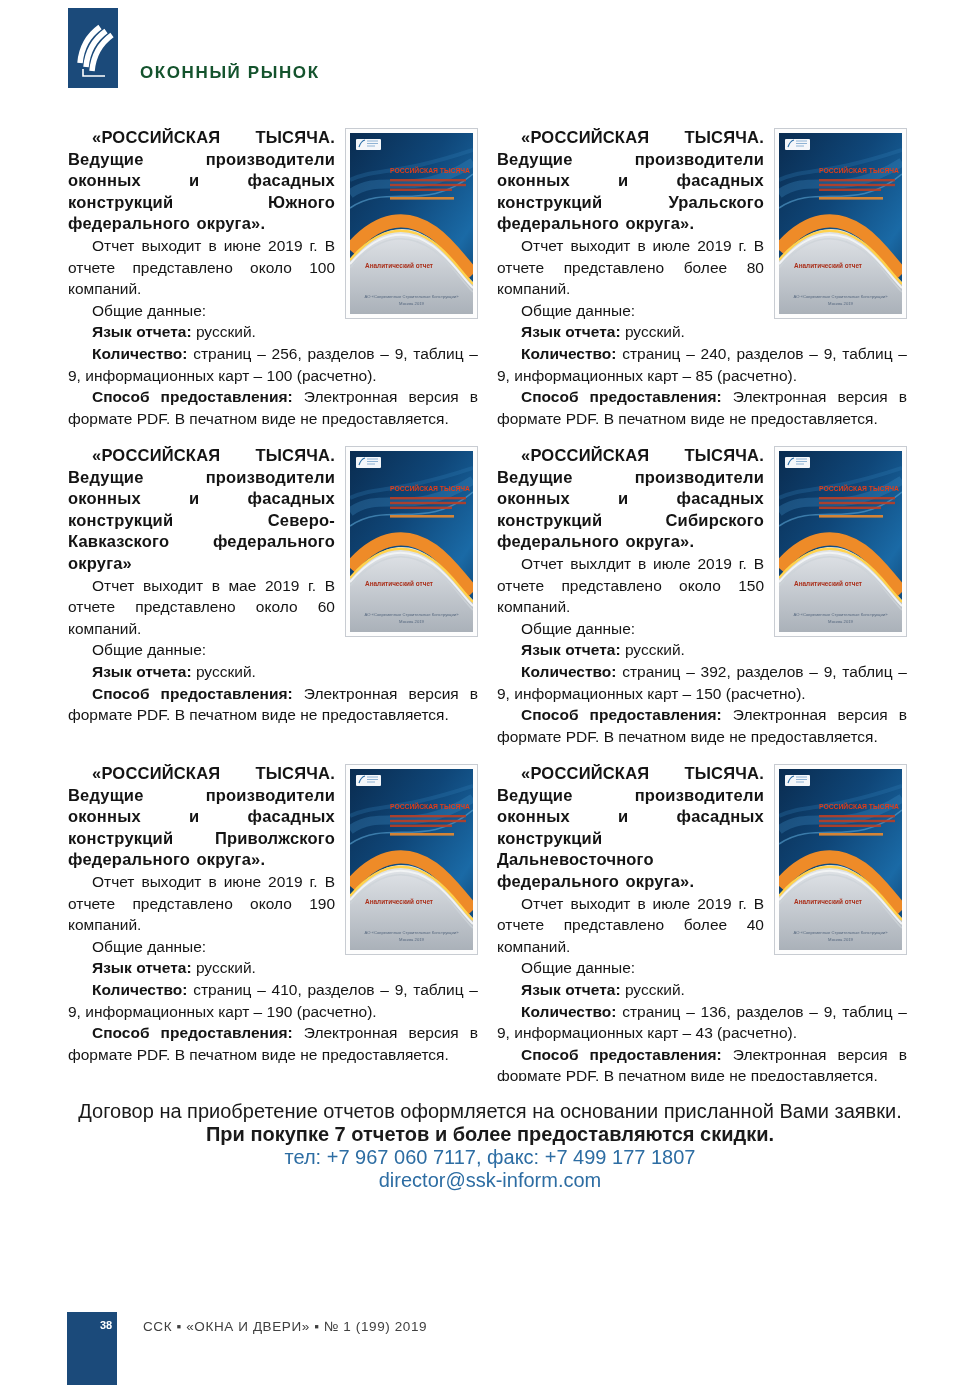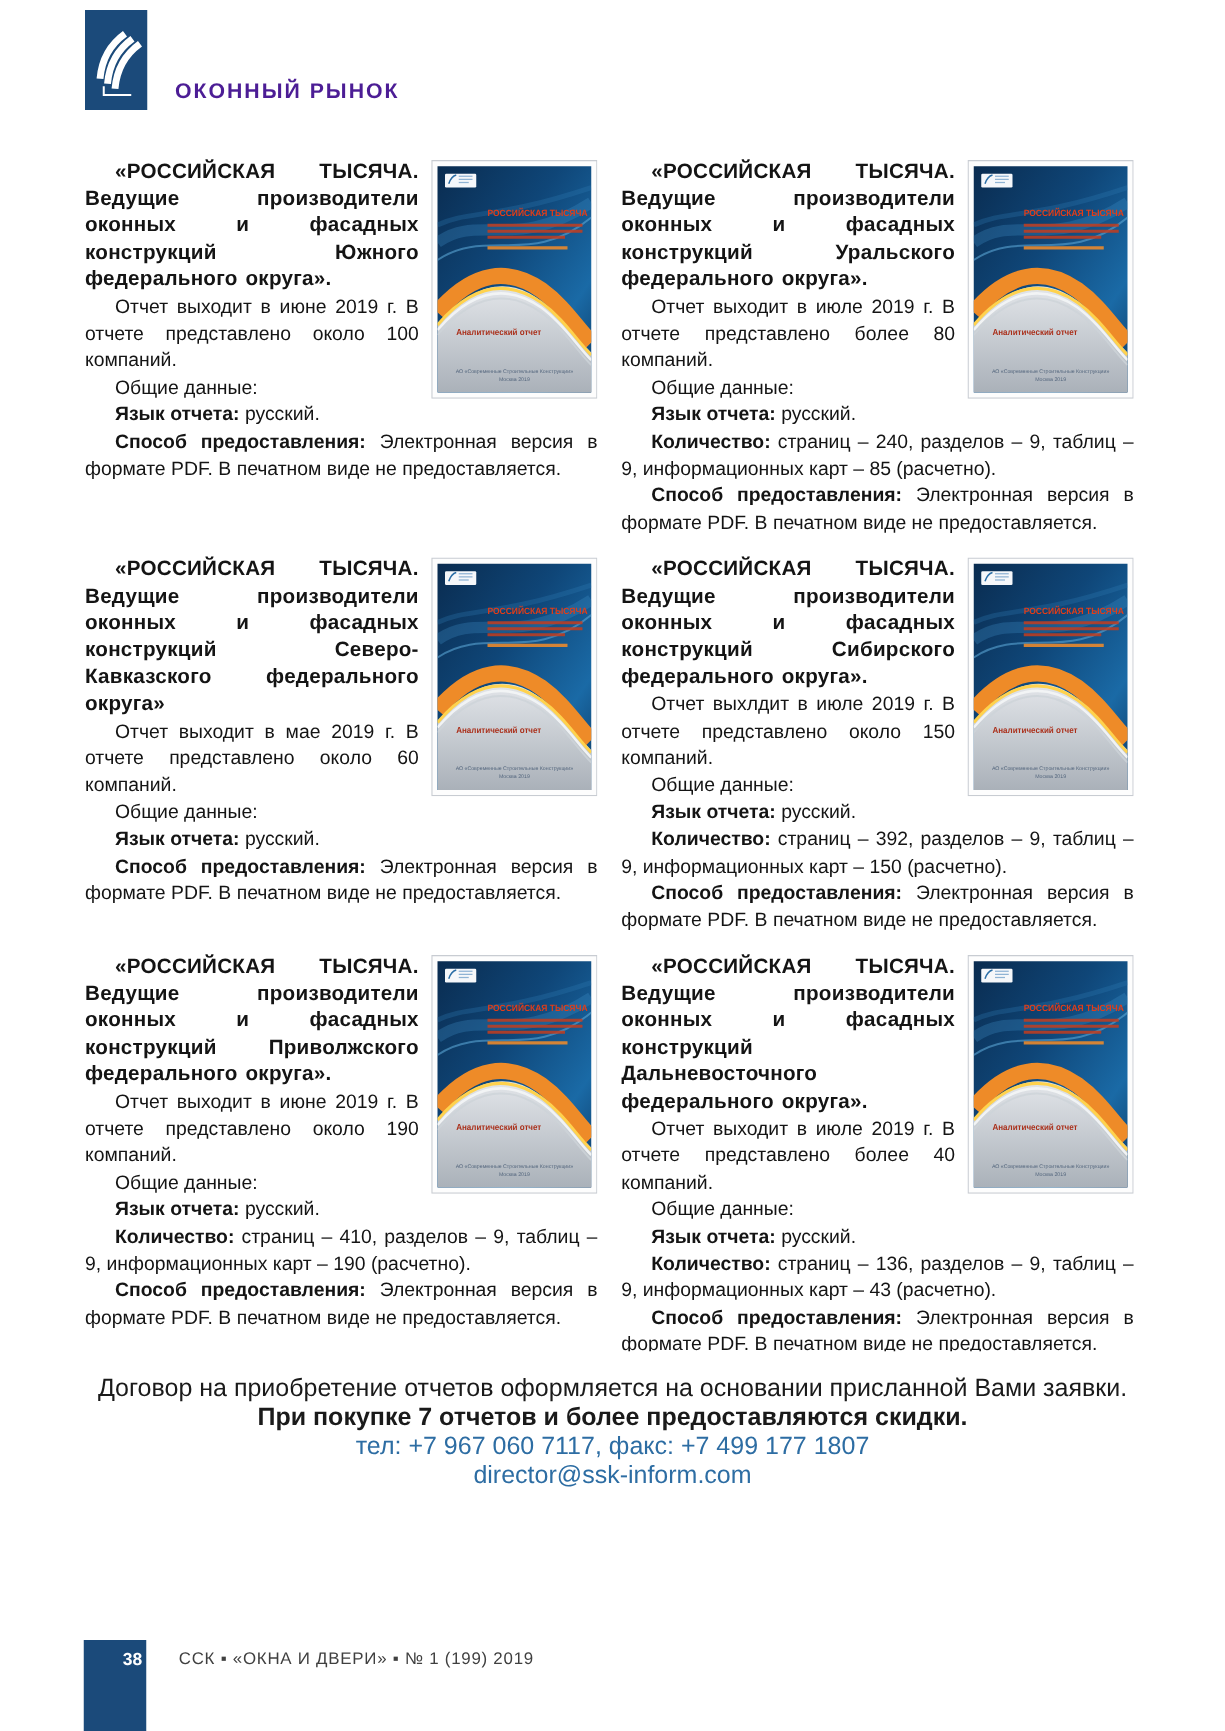--- a/index.html
+++ b/index.html
@@ -2,21 +2,21 @@
 <html lang="ru"><head>
 <meta charset="utf-8">
 <style>
   html,body{margin:0;padding:0;background:#ffffff;}
   .page{position:relative;width:980px;height:1385px;background:#ffffff;overflow:hidden;
         font-family:"Liberation Sans",sans-serif;color:#141414;}
 
   
   .logo-box{position:absolute;left:68px;top:8px;width:50px;height:80px;}
   .section-title{position:absolute;left:140px;top:63px;margin:0;
-                 font-size:17px;font-weight:bold;letter-spacing:1.6px;color:#4c1d95;}
+                 font-size:17px;font-weight:bold;letter-spacing:1.6px;color:#14532d;}
 
   
   .reports{position:absolute;left:68px;top:127px;width:839px;
            display:grid;grid-template-columns:410px 410px;column-gap:19px;}
   .report{height:318px;overflow:hidden;}
   .cover{float:right;width:133px;height:191px;margin:1px 0 6px 10px;}
   .cover svg{display:block;width:133px;height:191px;}
   .r-title{margin:0;font-size:16.5px;font-weight:bold;line-height:21.6px;
            text-align:justify;text-indent:24px;letter-spacing:.2px;word-spacing:1.5px;}
   .r-p{margin:0;font-size:15.5px;line-height:21.6px;text-align:justify;text-indent:24px;}
@@ -25,21 +25,21 @@
   
   .order-info{position:absolute;left:0;top:1100px;width:980px;text-align:center;
               font-size:20px;line-height:23px;color:#1a1a1a;}
   .order-info p{margin:0;}
   .order-bold{font-weight:bold;}
   .order-blue{color:#2d6da3;}
 
   
   .footer-box{position:absolute;left:67px;top:1312px;width:50px;height:73px;
               background:#1b4a7a;text-align:center;}
-  .footer-page{display:block;padding-top:7px;color:#ffffff;font-size:14px;font-weight:bold;padding-left:28px;}
+  .footer-page{display:block;padding-top:7px;color:#ffffff;font-size:11px;font-weight:bold;padding-left:28px;}
   .footer-journal{position:absolute;left:143px;top:1319px;margin:0;
                   color:#404040;font-size:13.5px;letter-spacing:.6px;}
 </style>
 </head>
 <body>
 
 <svg width="0" height="0" style="position:absolute" aria-hidden="true">
   <defs>
     <linearGradient id="cvBg" x1="0" y1="0" x2="1" y2="1">
       <stop offset="0" stop-color="#0a2c50"></stop>
@@ -104,20 +104,21 @@
     <article class="report">
       <div class="cover">
         <svg viewBox="0 0 133 191">
             <use href="#cover-art"></use>
           </svg>
       </div>
       <p class="r-title">«РОССИЙСКАЯ ТЫСЯЧА. Ведущие производители оконных и фасадных конструкций Южного федерального округа».</p>
       <p class="r-p">Отчет выходит в июне 2019 г. В отчете представлено около 100 компаний.</p>
       <p class="r-p">Общие данные:</p>
       <p class="r-p"><span class="b">Язык отчета:</span> <span>русский.</span></p>
+      <p class="r-p"><span class="b">Количество:</span> <span>страниц – 256, разделов – 9, таблиц – 9, информационных карт – 100 (расчетно).</span></p>
       <p class="r-p"><span class="b">Способ предоставления:</span> <span>Электронная версия в формате PDF. В печатном виде не предоставляется.</span></p>
     </article>
 
     <article class="report">
       <div class="cover">
         <svg viewBox="0 0 133 191">
             <use href="#cover-art"></use>
           </svg>
       </div>
       <p class="r-title">«РОССИЙСКАЯ ТЫСЯЧА. Ведущие производители оконных и фасадных конструкций Уральского федерального округа».</p>

